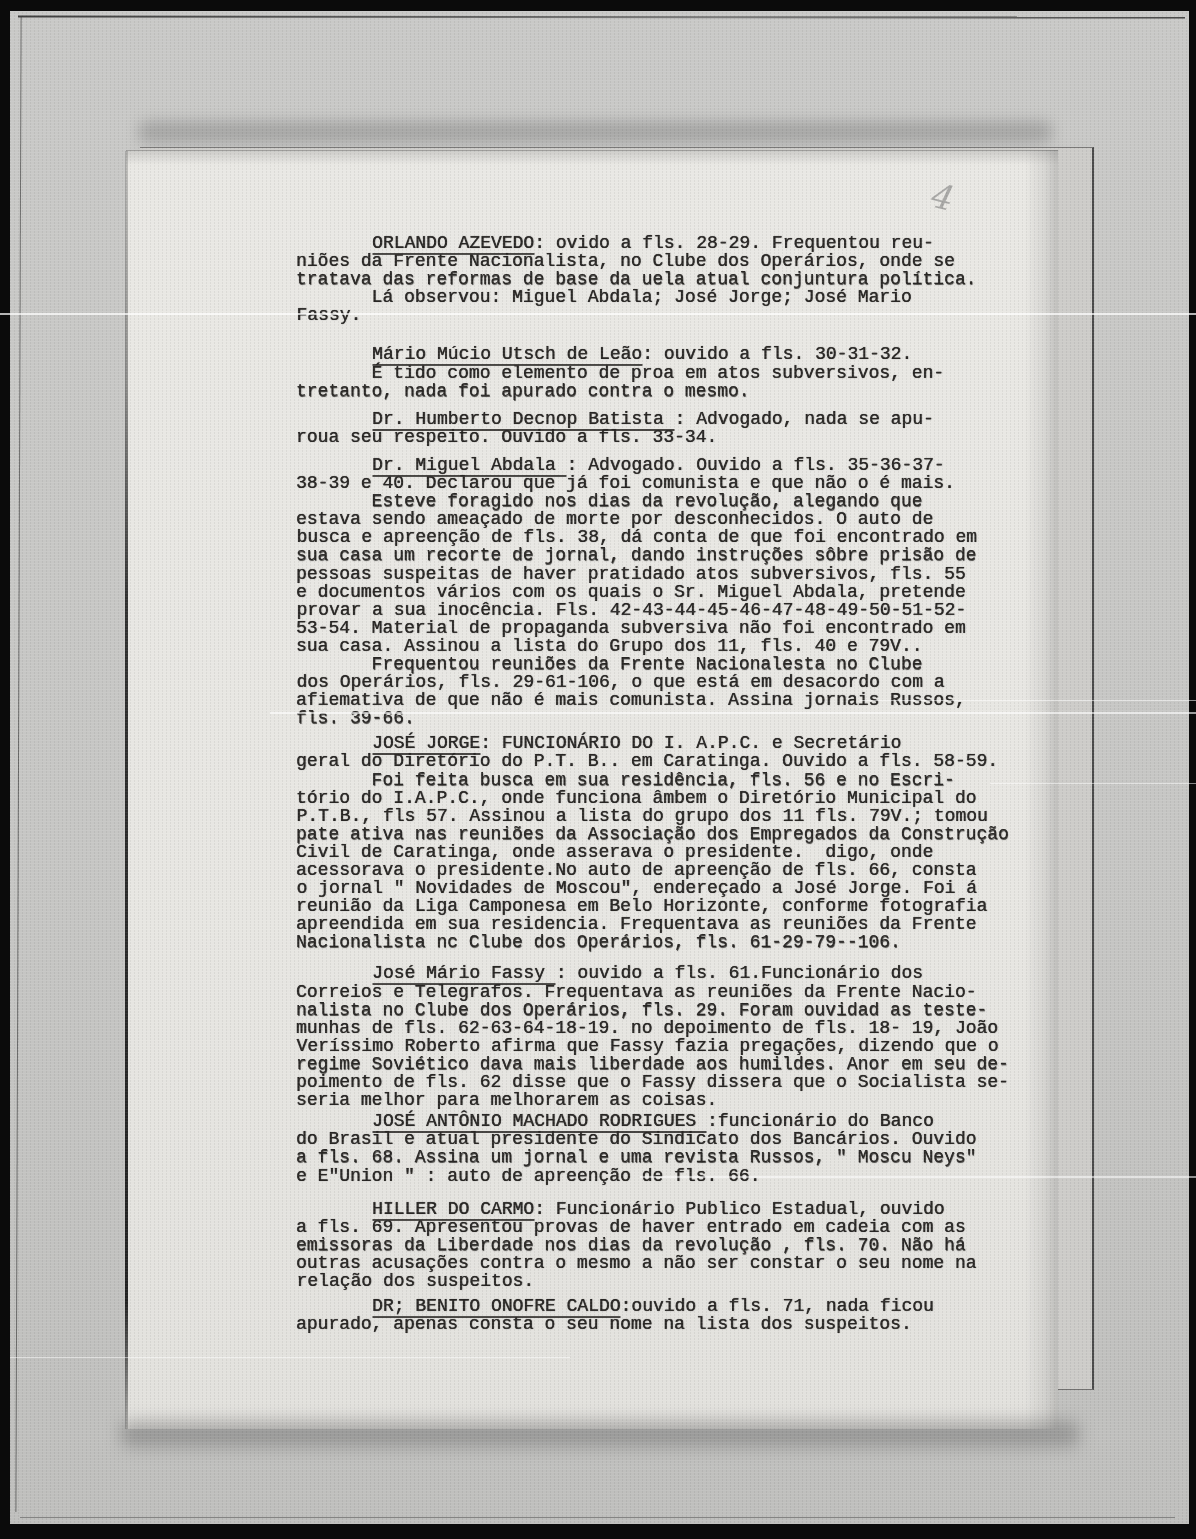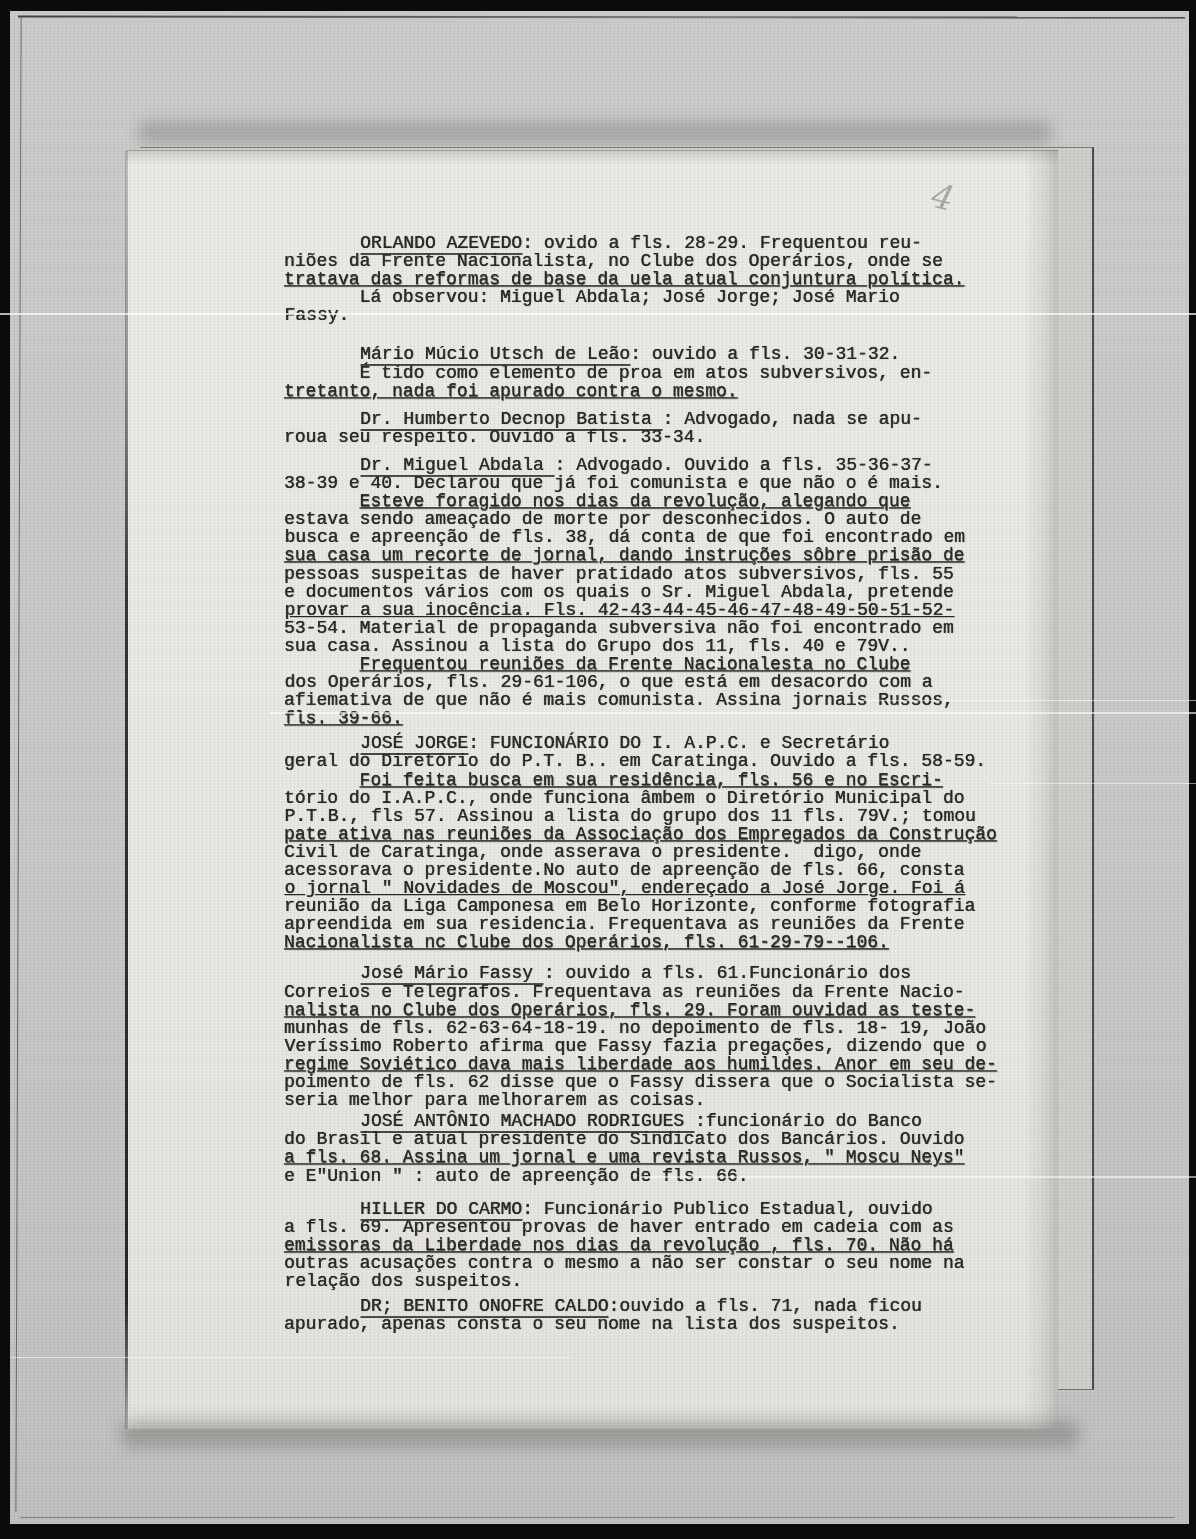--- a/index.html
+++ b/index.html
@@ -35,27 +35,27 @@
         background:linear-gradient(180deg,rgba(70,70,70,.25) 0%,rgba(40,40,40,.45) 18%,
                    rgba(20,20,20,.85) 35%,rgba(15,15,15,.9) 90%,rgba(60,60,60,.3) 100%);}
   .page::after{ 
         content:"";position:absolute;left:-6px;bottom:-18px;width:103%;height:26px;
         background:rgba(105,105,105,.45);filter:blur(8px);border-radius:12px;}
   
   .pencil{position:absolute;left:806px;top:26px;color:rgba(115,115,115,.55);
           font-family:"DejaVu Serif",serif;font-style:italic;font-size:34px;
           transform:rotate(14deg);}
   
-  .text-block{position:absolute;left:158px;top:83px;width:740px;
+  .text-block{position:absolute;left:170px;top:83px;width:740px;
               font-size:18px;line-height:18.1px;color:#292725;white-space:pre;
               text-shadow:0.4px 0.3px 0.8px rgba(38,36,34,.85),-0.2px 0 0.5px rgba(38,36,34,.4);
               filter:blur(.24px);}
   .para{margin:0;}
   .line{white-space:pre;}
-  .line:nth-child(3n){transform:translateY(.4px);text-decoration:underline;}
+  .line:nth-child(3n){transform:translateY(.4px);}
   .line:nth-child(4n+1){transform:translateX(.5px);}
   .ind{padding-left:7ch;}
   .u{border-bottom:2px solid rgba(45,42,40,.85);padding-bottom:0px;}
   
   .scratch{position:absolute;background:rgba(255,255,255,.7);height:2px;}
   .s1{left:0;top:313px;width:1196px;}
   .s2{left:860px;top:700px;width:336px;height:1px;background:rgba(255,255,255,.55);}
   .s3{left:270px;top:712px;width:926px;background:rgba(255,255,255,.6);}
   .s4{left:990px;top:783px;width:206px;height:1px;background:rgba(255,255,255,.5);}
   .s5{left:640px;top:1176px;width:556px;background:rgba(255,255,255,.55);}

